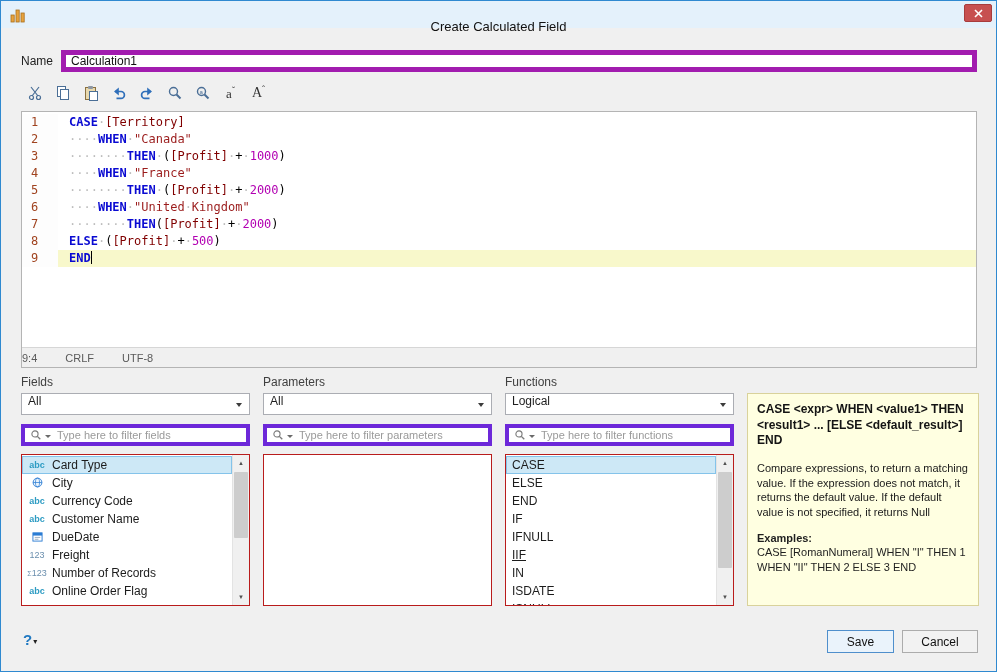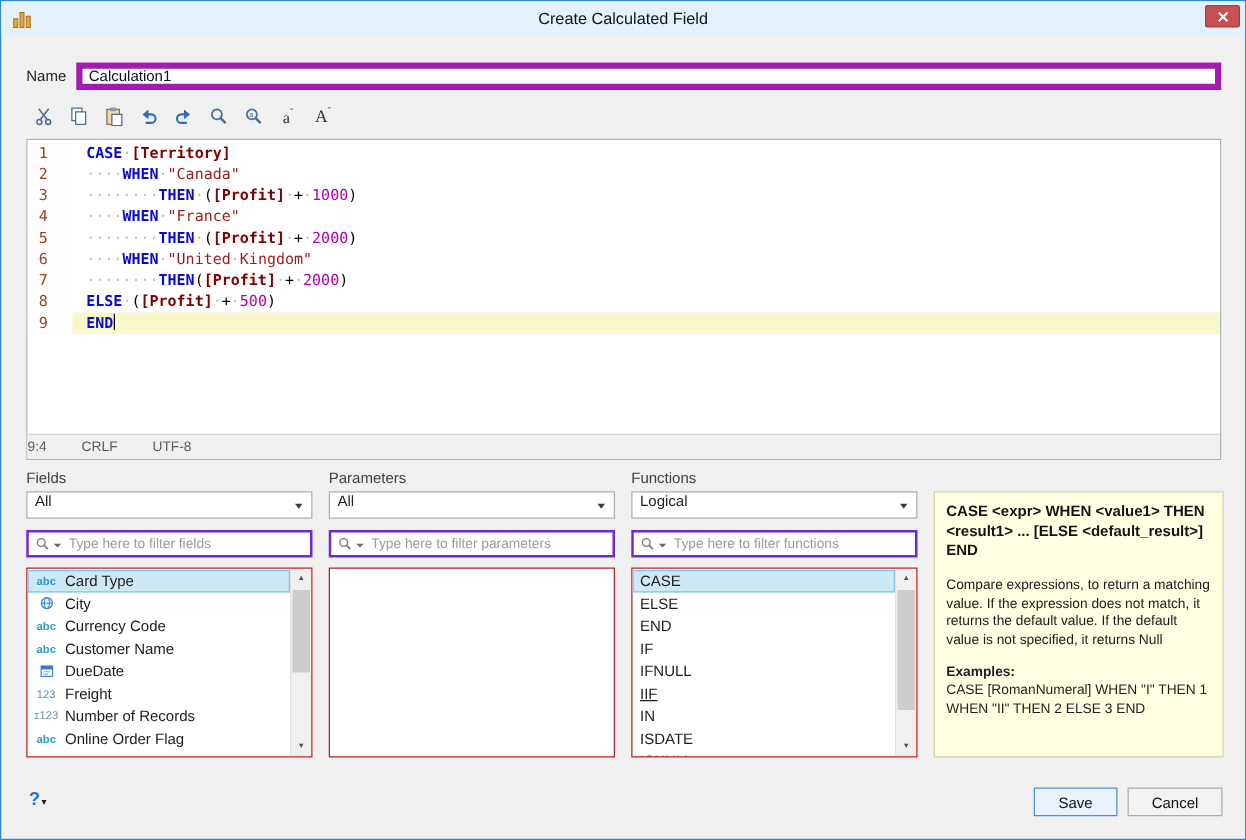--- a/index.html
+++ b/index.html
@@ -6,21 +6,21 @@
   body { margin: 0; background: #fff; font-family: "Liberation Sans", sans-serif; font-size: 12px; color: #1e1e1e; }
 
   .window {
     position: relative; width: 997px; height: 672px;
     border: 1px solid #2f89d0; background: #f0f0f0; overflow: hidden;
   }
 
   
   .titlebar { position: absolute; top: 0; left: 0; right: 0; height: 27px; background: #e4f1fb; }
   .app-icon { position: absolute; left: 8px; top: 5px; width: 18px; height: 18px; }
-  .title { position: absolute; left: 0; right: 0; top: 0; height: 27px; line-height: 27px; text-align: center; font-size: 13px; color: #111; }
+  .title { position: absolute; left: 0; right: 0; top: 12px; height: 27px; line-height: 27px; text-align: center; font-size: 13px; color: #111; }
   .close-btn {
     position: absolute; top: 3px; right: 4px; width: 28px; height: 18px;
     background: #c75050; border: 1px solid #a83c3c; border-radius: 2px;
     display: flex; align-items: center; justify-content: center; cursor: pointer;
   }
 
   
   .name-row { position: absolute; top: 41px; left: 20px; right: 19px; height: 38px; display: flex; align-items: center; }
   .name-label { width: 40px; color: #222; }
   .name-input {
@@ -40,21 +40,21 @@
 
   
   .editor { position: absolute; top: 110px; left: 20px; right: 19px; height: 257px; border: 1px solid #b4b4b4; background: #fff; }
   .ed-lines { position: absolute; top: 0; left: 0; right: 0; bottom: 20px; overflow: hidden; padding-top: 2px;
     font-family: "DejaVu Sans Mono", monospace; font-size: 12px; }
   .ed-line { display: flex; height: 17px; line-height: 17px; }
   .ed-num { width: 36px; padding-left: 9px; color: #a0431f; background: #fdfdfd; flex: none; }
   .ed-code { flex: 1; white-space: pre; padding-left: 11px; }
   .ed-line.current .ed-code { background: #f8f8cb; }
   .kw  { color: #0a0ad2; font-weight: bold; }
-  .fld { color: #800000; font-weight: bold; }
+  .fld { color: #800000; }
   .str { color: #9b1c1c; }
   .num { color: #b200b2; }
   .pln { color: #000; }
   .ws  { color: #bdbdbd; }
   .caret { display: inline-block; width: 1px; height: 13px; background: #000; vertical-align: -2px; }
   .ed-status {
     position: absolute; left: 0; right: 0; bottom: 0; height: 20px; background: #f0f0f0;
     border-top: 1px solid #d6d6d6; display: flex; justify-content: flex-start; align-items: center;
     gap: 28px; padding-right: 14px; color: #5a5a5a; font-size: 11px;
   }
@@ -63,21 +63,21 @@
   .panel { position: absolute; top: 374px; width: 229px; height: 231px; }
   #p-fields { left: 20px; } #p-params { left: 262px; } #p-functions { left: 504px; }
   .panel-label { height: 16px; color: #404040; }
   .combo {
     position: absolute; top: 18px; left: 0; right: 0; height: 22px; border: 1px solid #abadb3;
     background: #fff; display: flex; padding: 0 6px; cursor: pointer;
   }
   .combo .chev { position: absolute; right: 7px; top: 9px; width: 0; height: 0;
     border-left: 3.5px solid transparent; border-right: 3.5px solid transparent; border-top: 4px solid #3c3c3c; }
   .filter {
-    position: absolute; top: 49px; left: 0; right: 0; height: 22px; border: 2px solid #6d28d9;
+    position: absolute; top: 49px; left: 0; right: 0; height: 22px; border: 4px solid #6d28d9;
     background: #fff; display: flex; align-items: center; padding: 0 5px; gap: 2px; cursor: text;
   }
   .f-arrow { width: 0; height: 0; border-left: 3px solid transparent; border-right: 3px solid transparent; border-top: 3.5px solid #6a6a6a; margin: 2px 4px 0 1px; }
   .ph { color: #9a9a9a; font-size: 11px; }
 
   .listbox { position: absolute; top: 79px; left: 0; right: 0; bottom: 0; border: 1px solid #b91c1c; background: #fff; overflow: hidden; }
   .list-items { position: absolute; top: 1px; left: 0; right: 0; bottom: 0; }
   .has-scroll .list-items { right: 17px; }
   .li { height: 18px; display: flex; align-items: center; padding-left: 3px; gap: 3px; cursor: default; }
   .li.sel { background: #cde8f6; box-shadow: inset 0 0 0 1px #84c3ea; }

